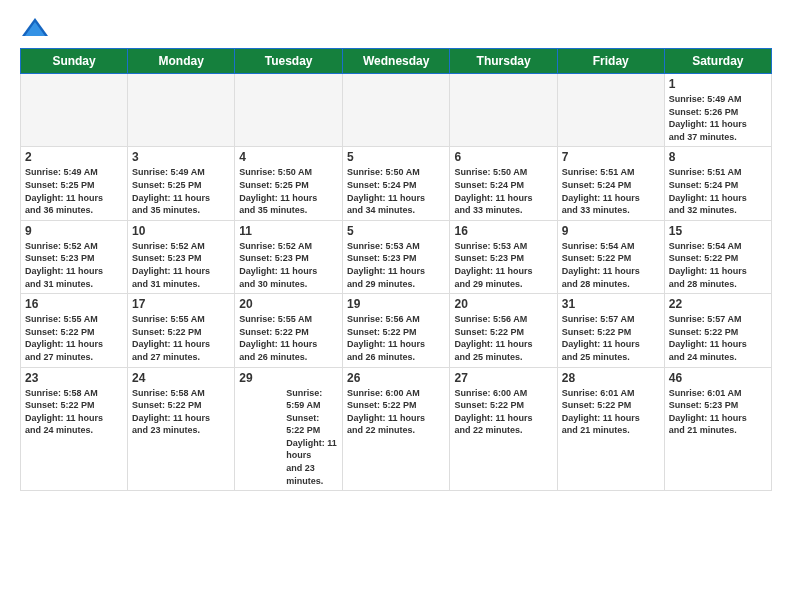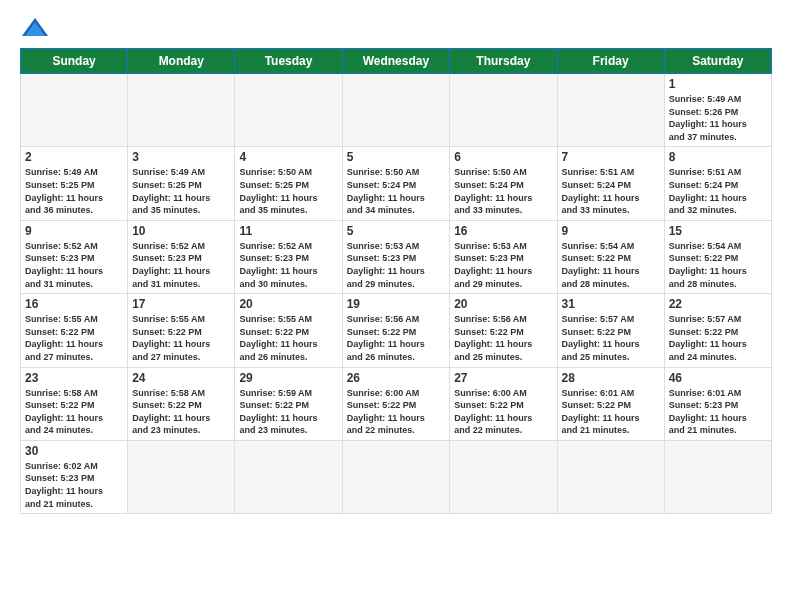--- a/index.html
+++ b/index.html
@@ -300,21 +300,21 @@
           </td>
           <td>
             <span class="day-number">24</span>
             <div class="day-info" style="white-space: pre-line;">Sunrise: 5:58 AM
 Sunset: 5:22 PM
 Daylight: 11 hours
 and 23 minutes.</div>
           </td>
           <td>
             <span class="day-number">29</span>
-            <div class="day-info" style="white-space: pre-line;">Sunrise: 5:59 AM
+            <div class="day-info" style="white-space: pre-line; margin-left: 47px;">Sunrise: 5:59 AM
 Sunset: 5:22 PM
 Daylight: 11 hours
 and 23 minutes.</div>
           </td>
           <td>
             <span class="day-number">26</span>
             <div class="day-info" style="white-space: pre-line;">Sunrise: 6:00 AM
 Sunset: 5:22 PM
 Daylight: 11 hours
 and 22 minutes.</div>
@@ -333,31 +333,16 @@
 Daylight: 11 hours
 and 21 minutes.</div>
           </td>
           <td>
             <span class="day-number">46</span>
             <div class="day-info" style="white-space: pre-line;">Sunrise: 6:01 AM
 Sunset: 5:23 PM
 Daylight: 11 hours
 and 21 minutes.</div>
           </td>
-        </tr>
-        <tr>
-          <td>
-            <span class="day-number">30</span>
-            <div class="day-info" style="white-space: pre-line;">Sunrise: 6:02 AM
-Sunset: 5:23 PM
-Daylight: 11 hours
-and 21 minutes.</div>
-          </td>
-          <td class="empty"></td>
-          <td class="empty"></td>
-          <td class="empty"></td>
-          <td class="empty"></td>
-          <td class="empty"></td>
-          <td class="empty"></td>
         </tr>
       </tbody>
   </table>
 </div>
 
 </body></html>

